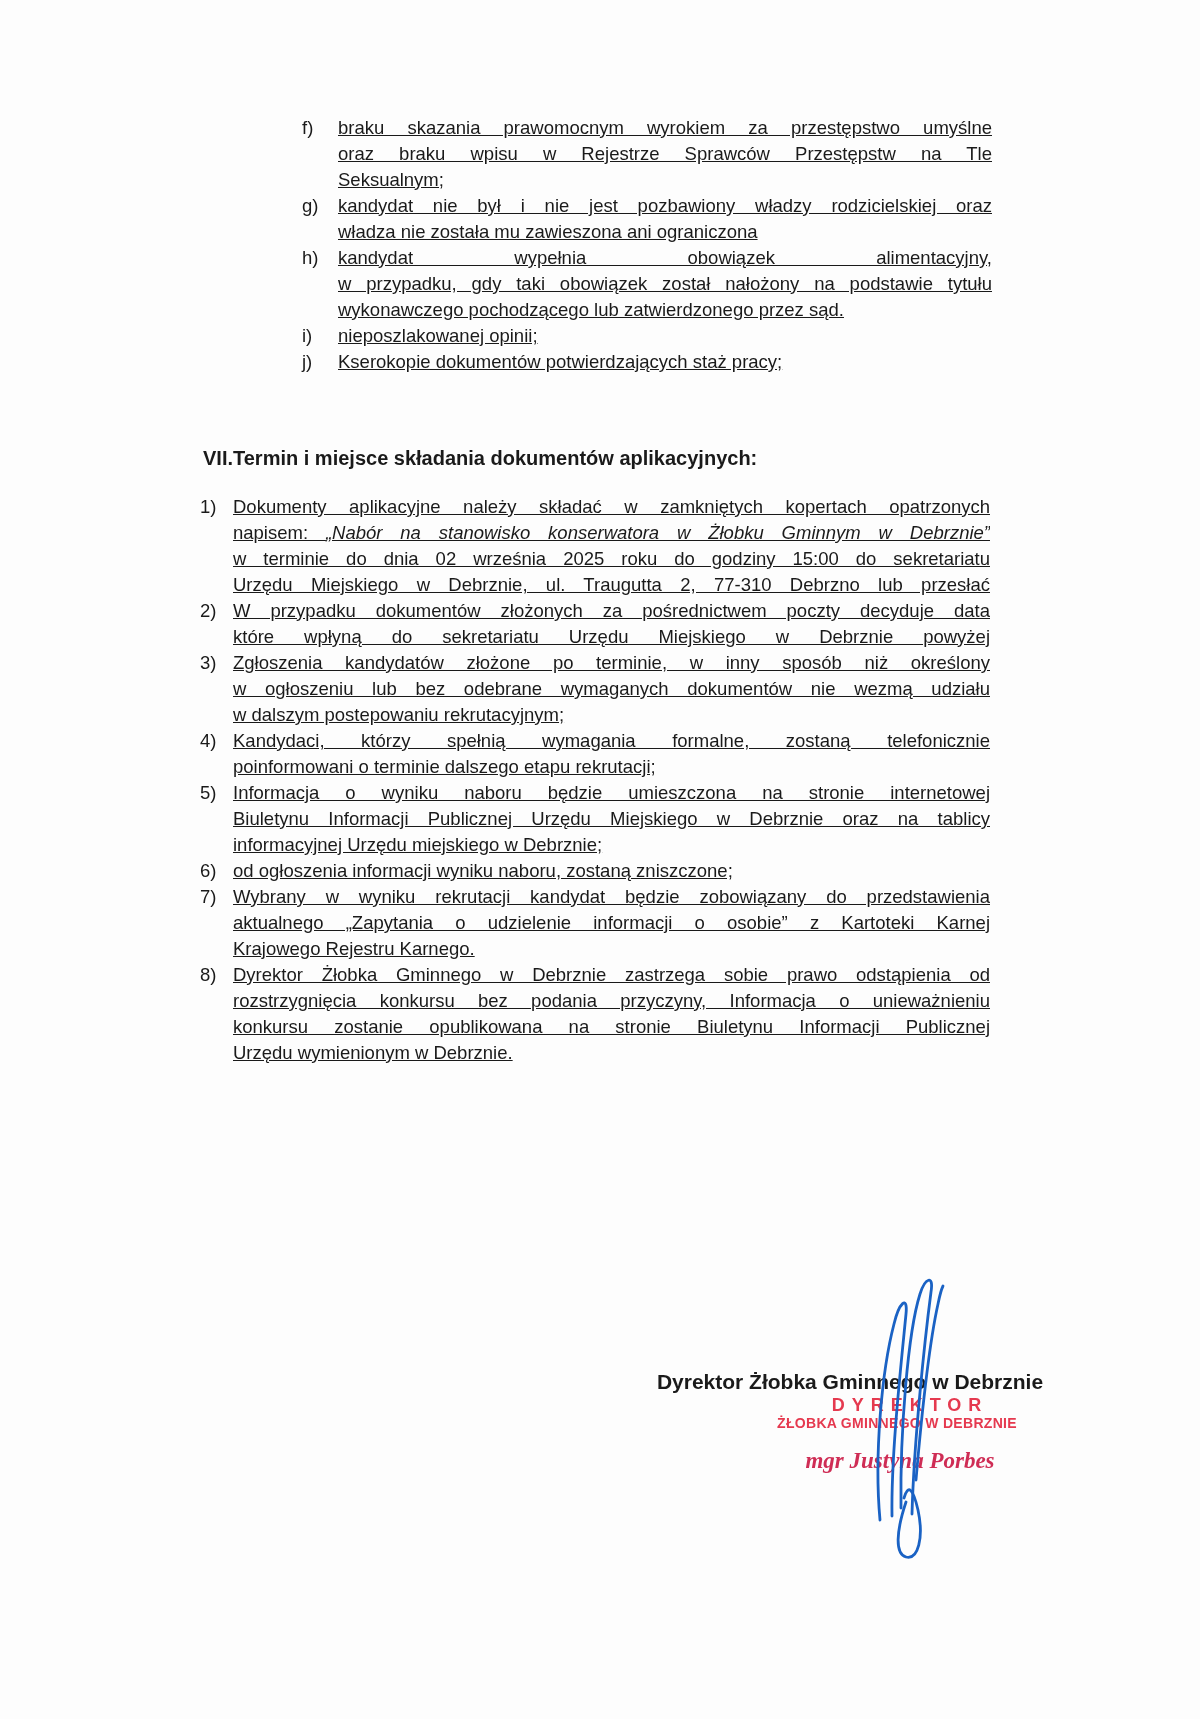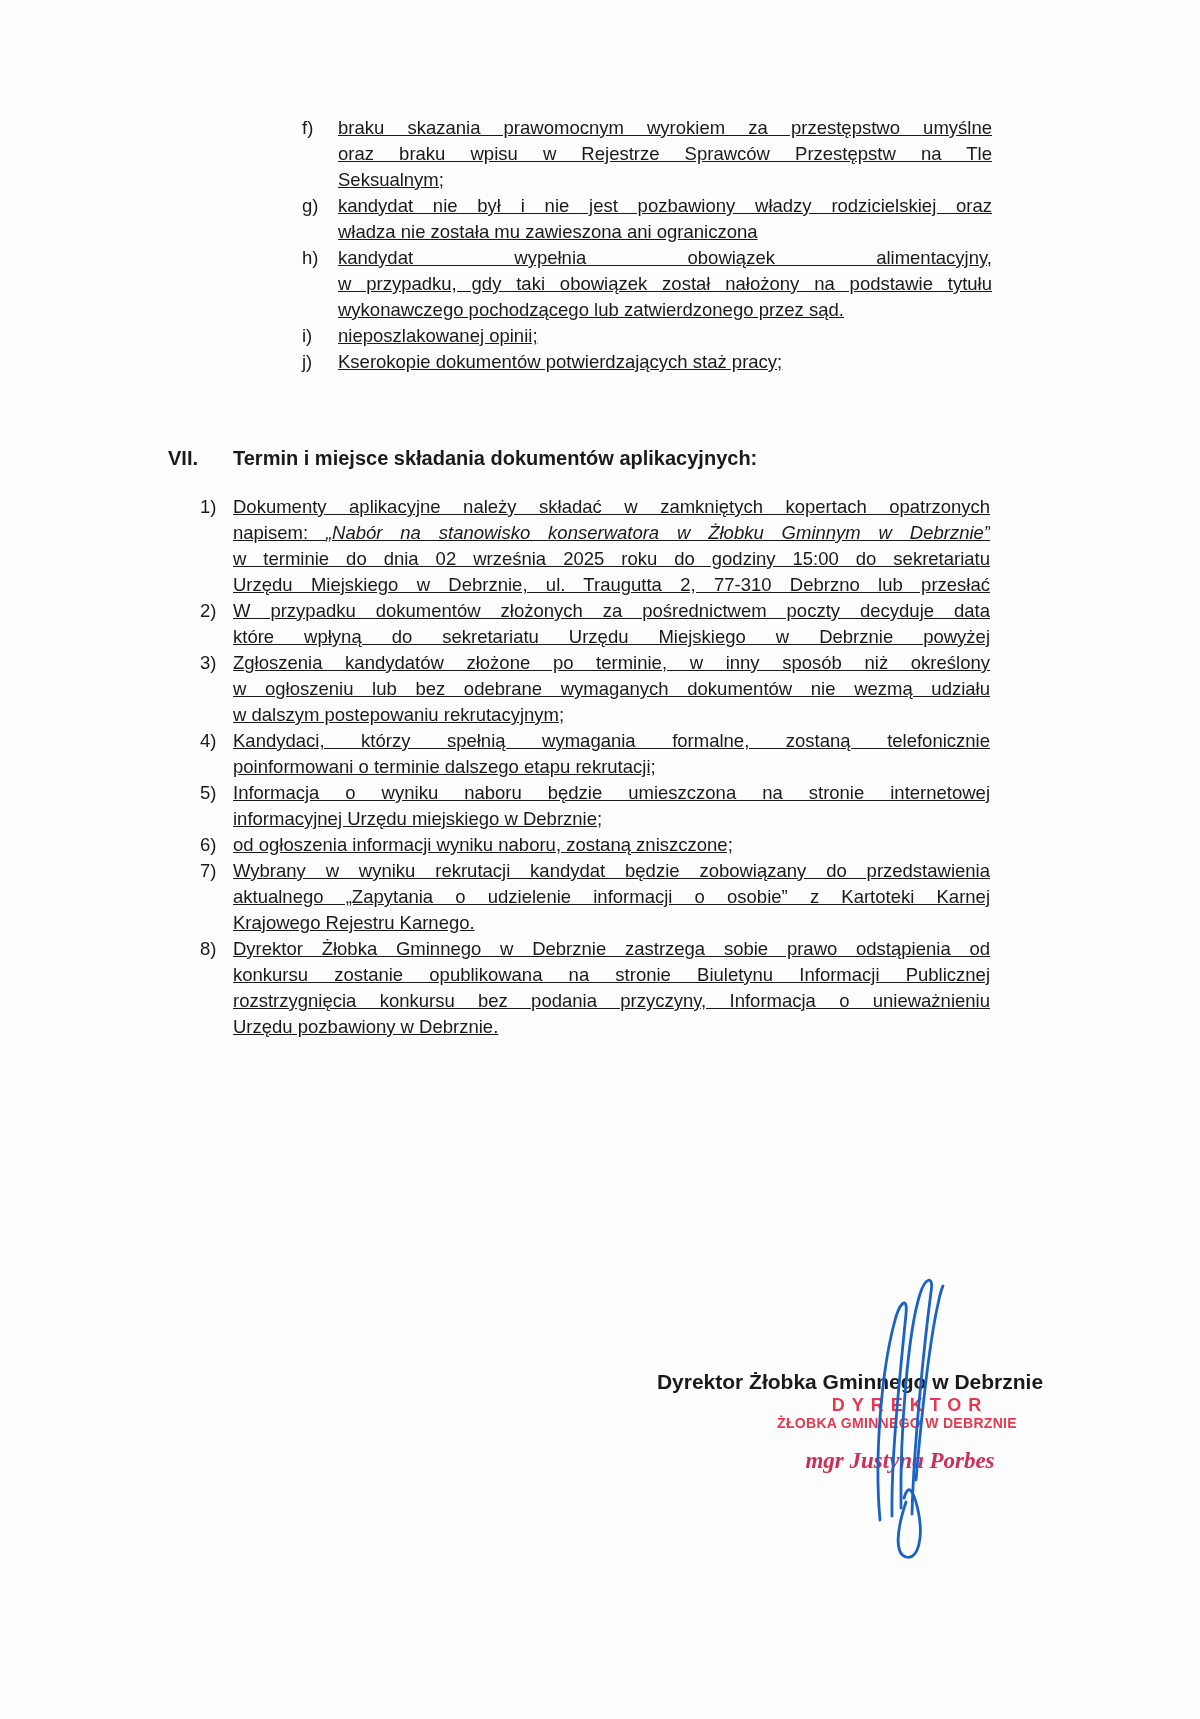--- a/index.html
+++ b/index.html
@@ -29,21 +29,21 @@
   .line{
     text-align:justify;text-align-last:justify;
     height:26px;overflow:hidden;white-space:normal;
   }
   .line.last{text-align:center;text-align-last:left;}
   .it{font-style:italic;}
   
   .heading{
     display:flex;font-weight:bold;font-size:20px;line-height:28px;
   }
-  .heading .mk{width:65px;}
+  .heading .mk{width:65px;text-align:right;}
   
   .sig-title{
     width:500px;text-align:center;
     font-weight:bold;font-size:21px;line-height:26px;
   }
   .stamp1{
     width:400px;text-align:center;
     font-weight:bold;font-size:18px;letter-spacing:7px;
     color:var(--stamp-red);
   }
@@ -150,20 +150,21 @@
     <div class="tx">
       <div class="line">Kandydaci, którzy spełnią wymagania formalne, zostaną telefonicznie</div>
       <div class="line last">poinformowani o terminie dalszego etapu rekrutacji;</div>
     </div>
   </div>
 
   <div class="li">
     <div class="mk">5)</div>
     <div class="tx">
       <div class="line">Informacja o wyniku naboru będzie umieszczona na stronie internetowej</div>
+      <div class="line">Biuletynu Informacji Publicznej Urzędu Miejskiego w Debrznie oraz na tablicy</div>
       <div class="line last">informacyjnej Urzędu miejskiego w Debrznie;</div>
     </div>
   </div>
 
   <div class="li">
     <div class="mk">6)</div>
     <div class="tx">
       <div class="line last">od ogłoszenia informacji wyniku naboru, zostaną zniszczone;</div>
     </div>
   </div>
@@ -174,23 +175,23 @@
       <div class="line">Wybrany w wyniku rekrutacji kandydat będzie zobowiązany do przedstawienia</div>
       <div class="line">aktualnego „Zapytania o udzielenie informacji o osobie” z Kartoteki Karnej</div>
       <div class="line last">Krajowego Rejestru Karnego.</div>
     </div>
   </div>
 
   <div class="li">
     <div class="mk">8)</div>
     <div class="tx">
       <div class="line">Dyrektor Żłobka Gminnego w Debrznie zastrzega sobie prawo odstąpienia od</div>
+      <div class="line">rozstrzygnięcia konkursu bez podania przyczyny, Informacja o unieważnieniu</div>
       <div class="line">konkursu zostanie opublikowana na stronie Biuletynu Informacji Publicznej</div>
-      <div class="line">rozstrzygnięcia konkursu bez podania przyczyny, Informacja o unieważnieniu</div>
-      <div class="line last">Urzędu pozbawiony w Debrznie.</div>
+      <div class="line last">Urzędu wymienionym w Debrznie.</div>
     </div>
   </div>
 
 </div>
 
 <div class="abs sig-title" style="left:600px;top:1369px;">Dyrektor Żłobka Gminnego w Debrznie</div>
 <div class="abs stamp1" style="left:710px;top:1395px;">DYREKTOR</div>
 <div class="abs stamp2" style="left:697px;top:1415px;">ŻŁOBKA GMINNEGO W DEBRZNIE</div>
 <div class="abs stamp-name" style="left:700px;top:1448px;">mgr Justyna Porbes</div>
 

